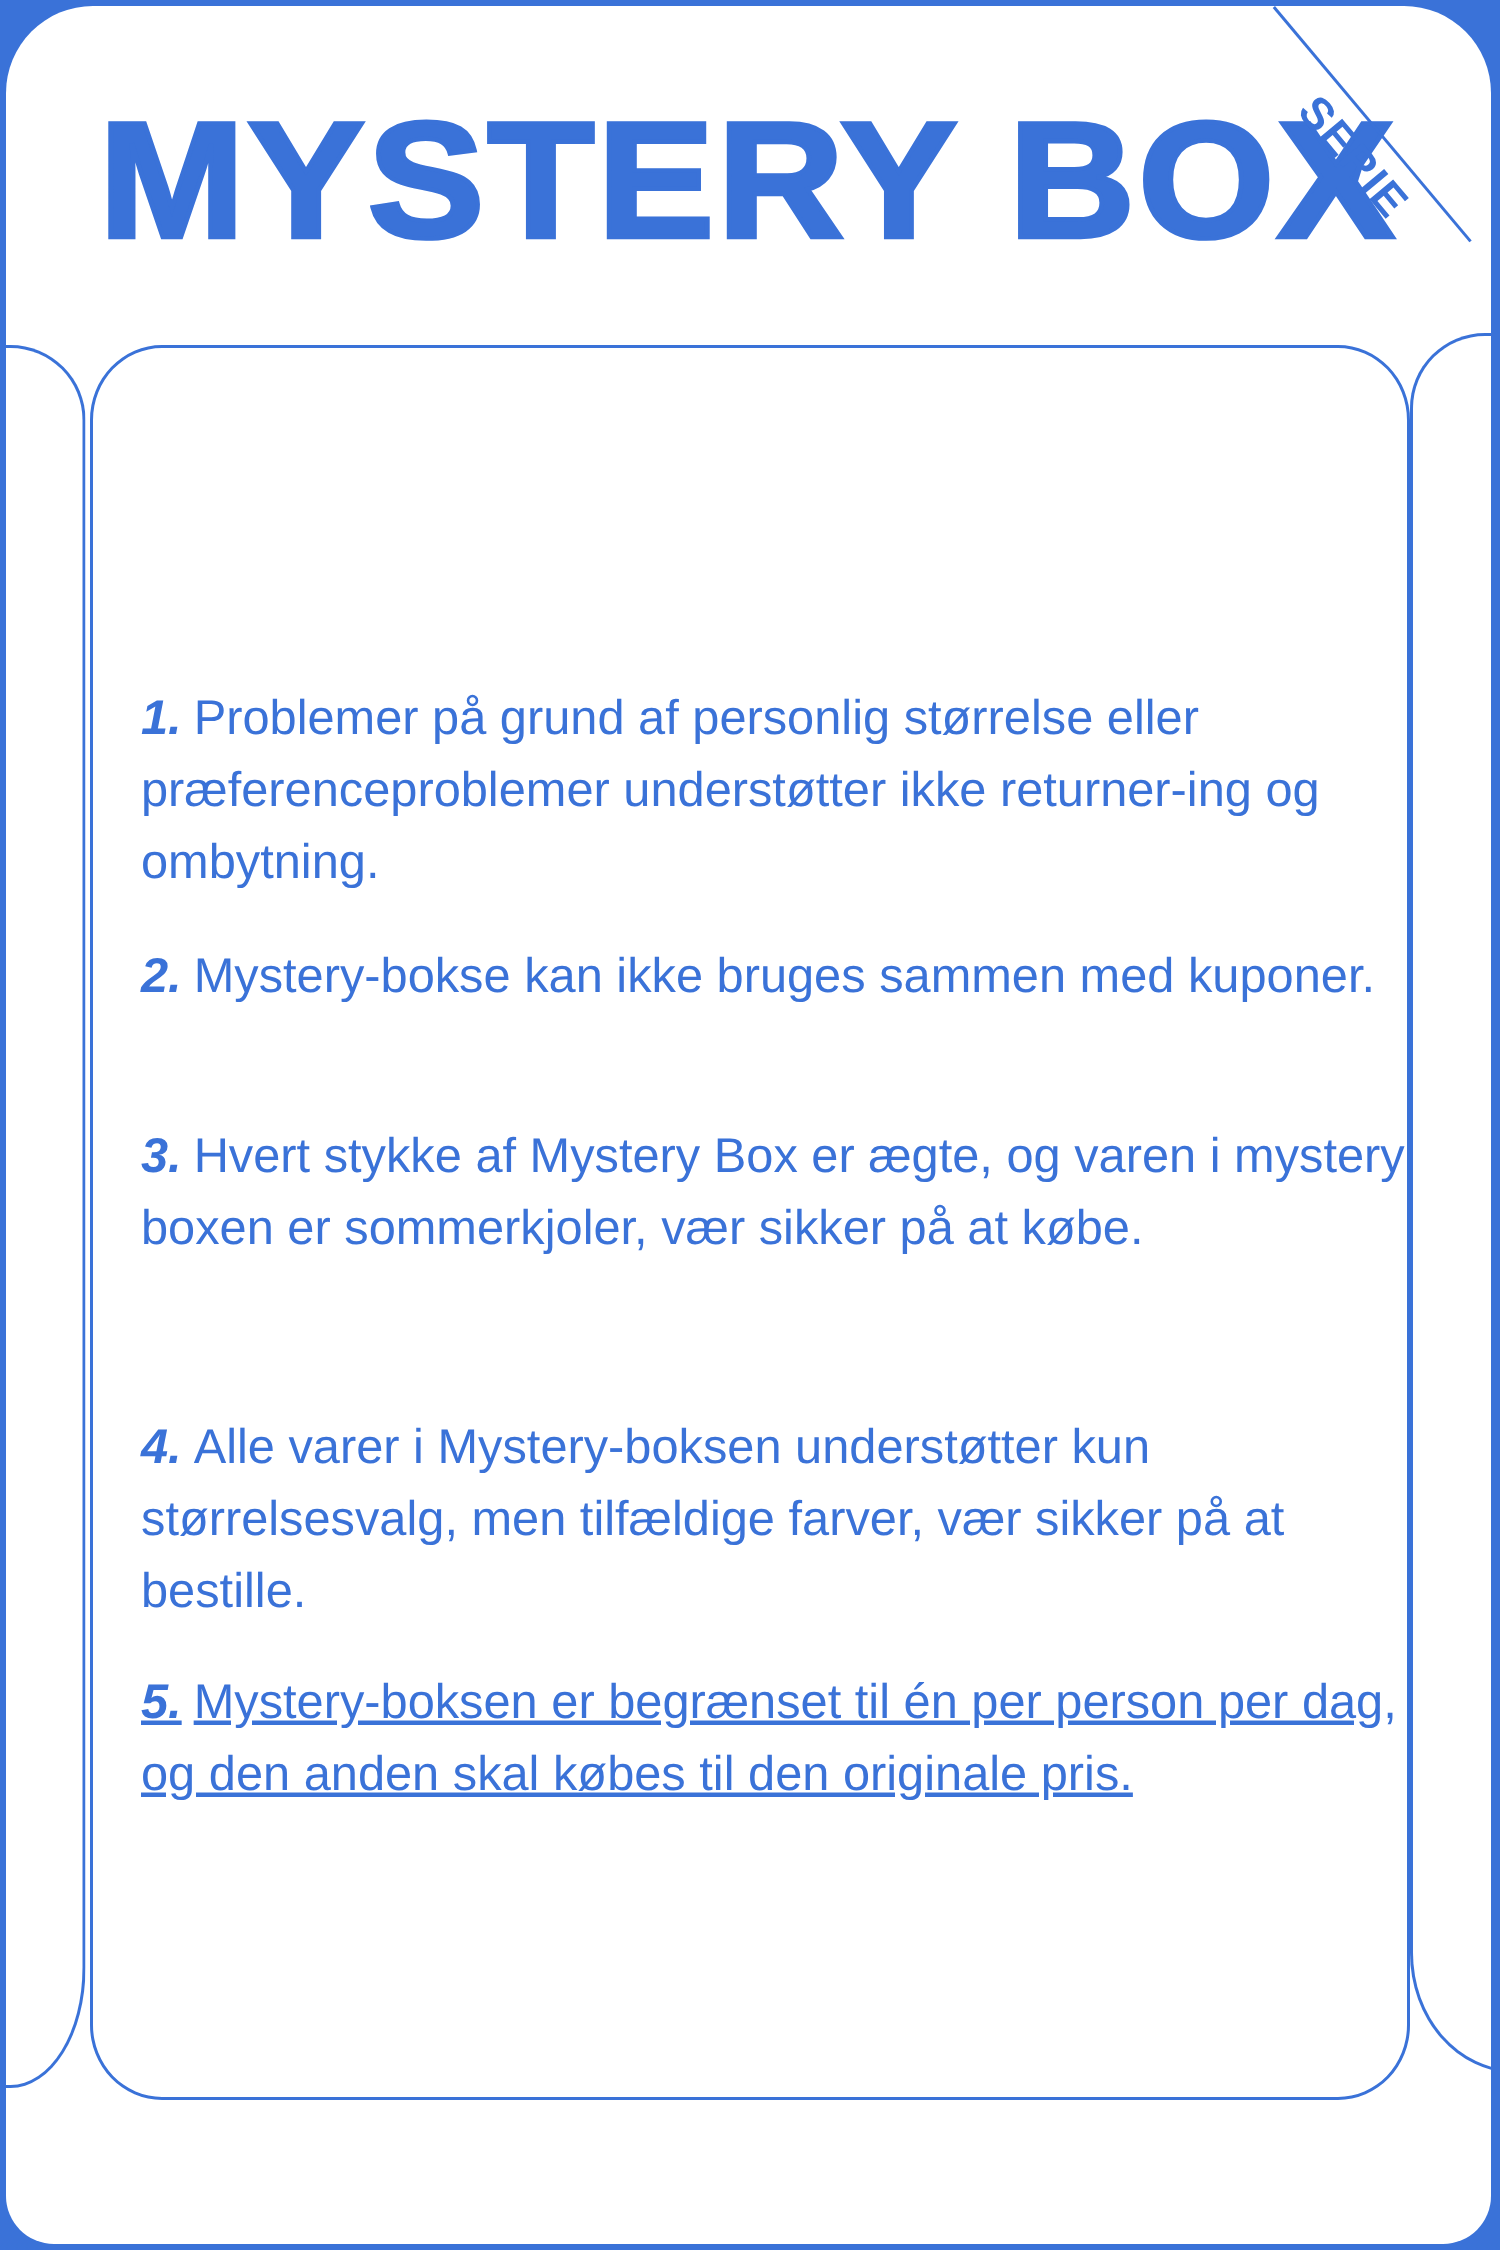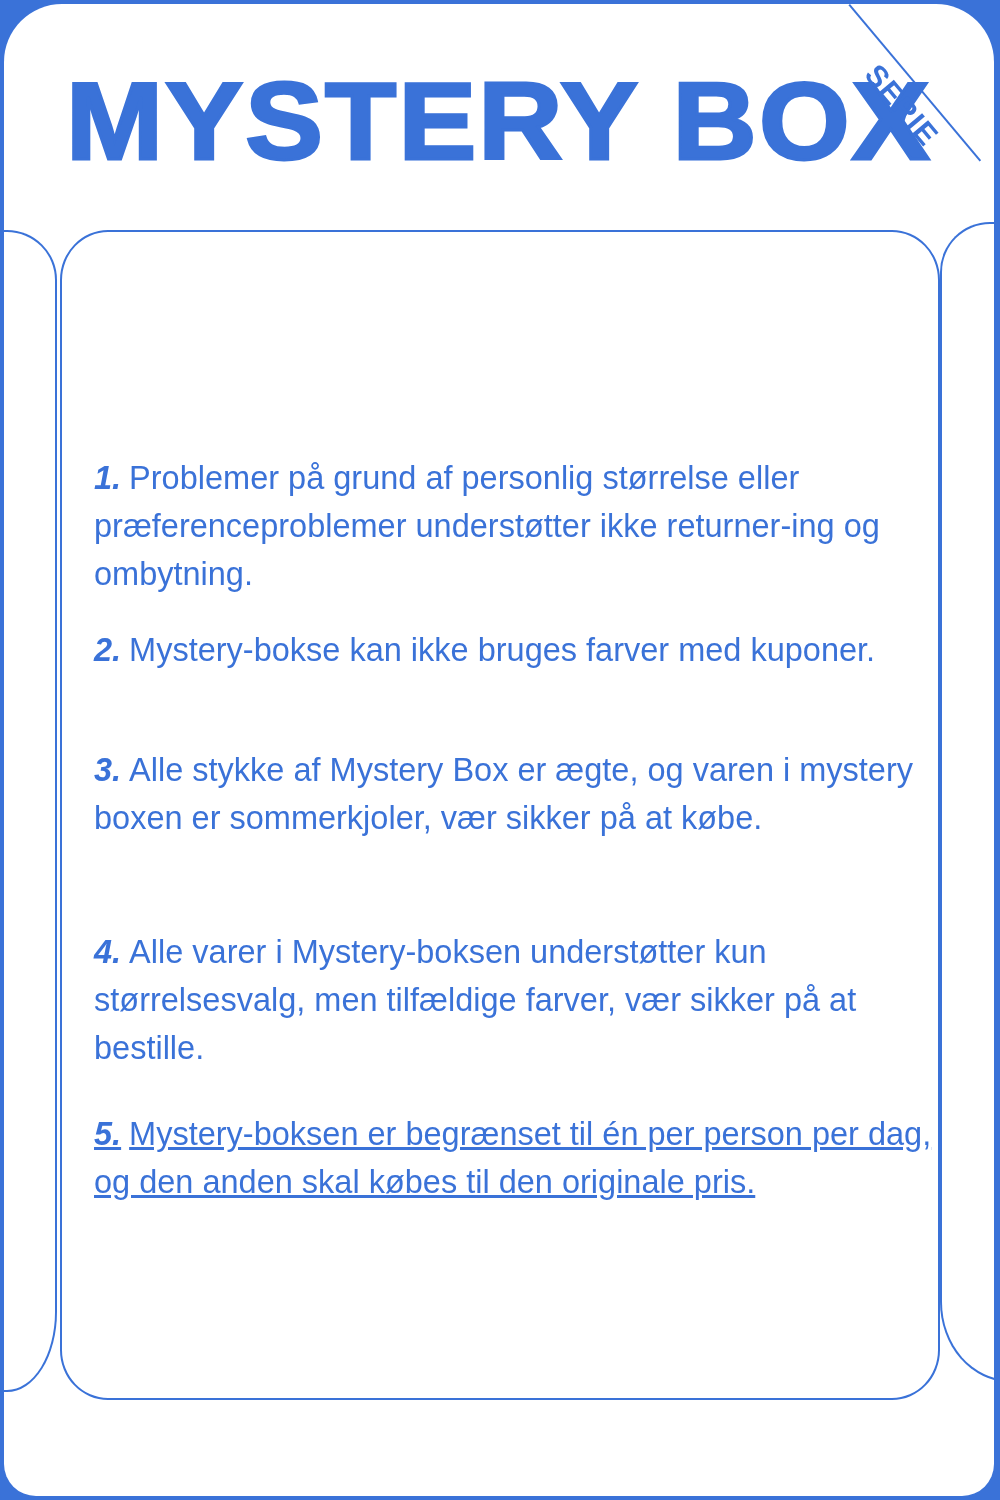--- a/index.html
+++ b/index.html
@@ -91,21 +91,21 @@
     }
     .rule { margin: 12px; padding: 0; }
     .rule .num {
       font-weight: bold;
       font-style: italic;
       margin-right: 8px;
     }
     .r1 { position: absolute; top: 0; }
     .r2 { position: absolute; top: 172px; }
     .r3 { position: absolute; top: 292px; }
-    .r4 { position: absolute; top: 474px; }
+    .r4 { position: absolute; top: 486px; }
     .r5 { position: absolute; top: 656px; text-decoration: underline; }
     .rule { width: 860px; }
   </style>
 </head>
 <body>
 
 <div class="card">
   <h1 class="title">MYSTERY BOX</h1>
 
   <div class="diag-line"></div>
@@ -114,24 +114,24 @@
   <div class="side-left"></div>
   <div class="side-right"></div>
 
   <div class="panel"></div>
 
   <ol class="rules">
     <li class="rule r1">
       <span class="num">1.</span><span>Problemer på grund af personlig størrelse eller præferenceproblemer understøtter ikke returner-ing og ombytning.</span>
     </li>
     <li class="rule r2">
-      <span class="num">2.</span><span>Mystery-bokse kan ikke bruges farver med kuponer.</span>
+      <span class="num">2.</span><span>Mystery-bokse kan ikke bruges sammen med kuponer.</span>
     </li>
     <li class="rule r3">
-      <span class="num">3.</span><span>Alle stykke af Mystery Box er ægte, og varen i mystery boxen er sommerkjoler, vær sikker på at købe.</span>
+      <span class="num">3.</span><span>Hvert stykke af Mystery Box er ægte, og varen i mystery boxen er sommerkjoler, vær sikker på at købe.</span>
     </li>
     <li class="rule r4">
       <span class="num">4.</span><span>Alle varer i Mystery-boksen understøtter kun størrelsesvalg, men tilfældige farver, vær sikker på at bestille.</span>
     </li>
     <li class="rule r5">
       <span class="num">5.</span><span>Mystery-boksen er begrænset til én per person per dag, og den anden skal købes til den originale pris.</span>
     </li>
   </ol>
 </div>
 

